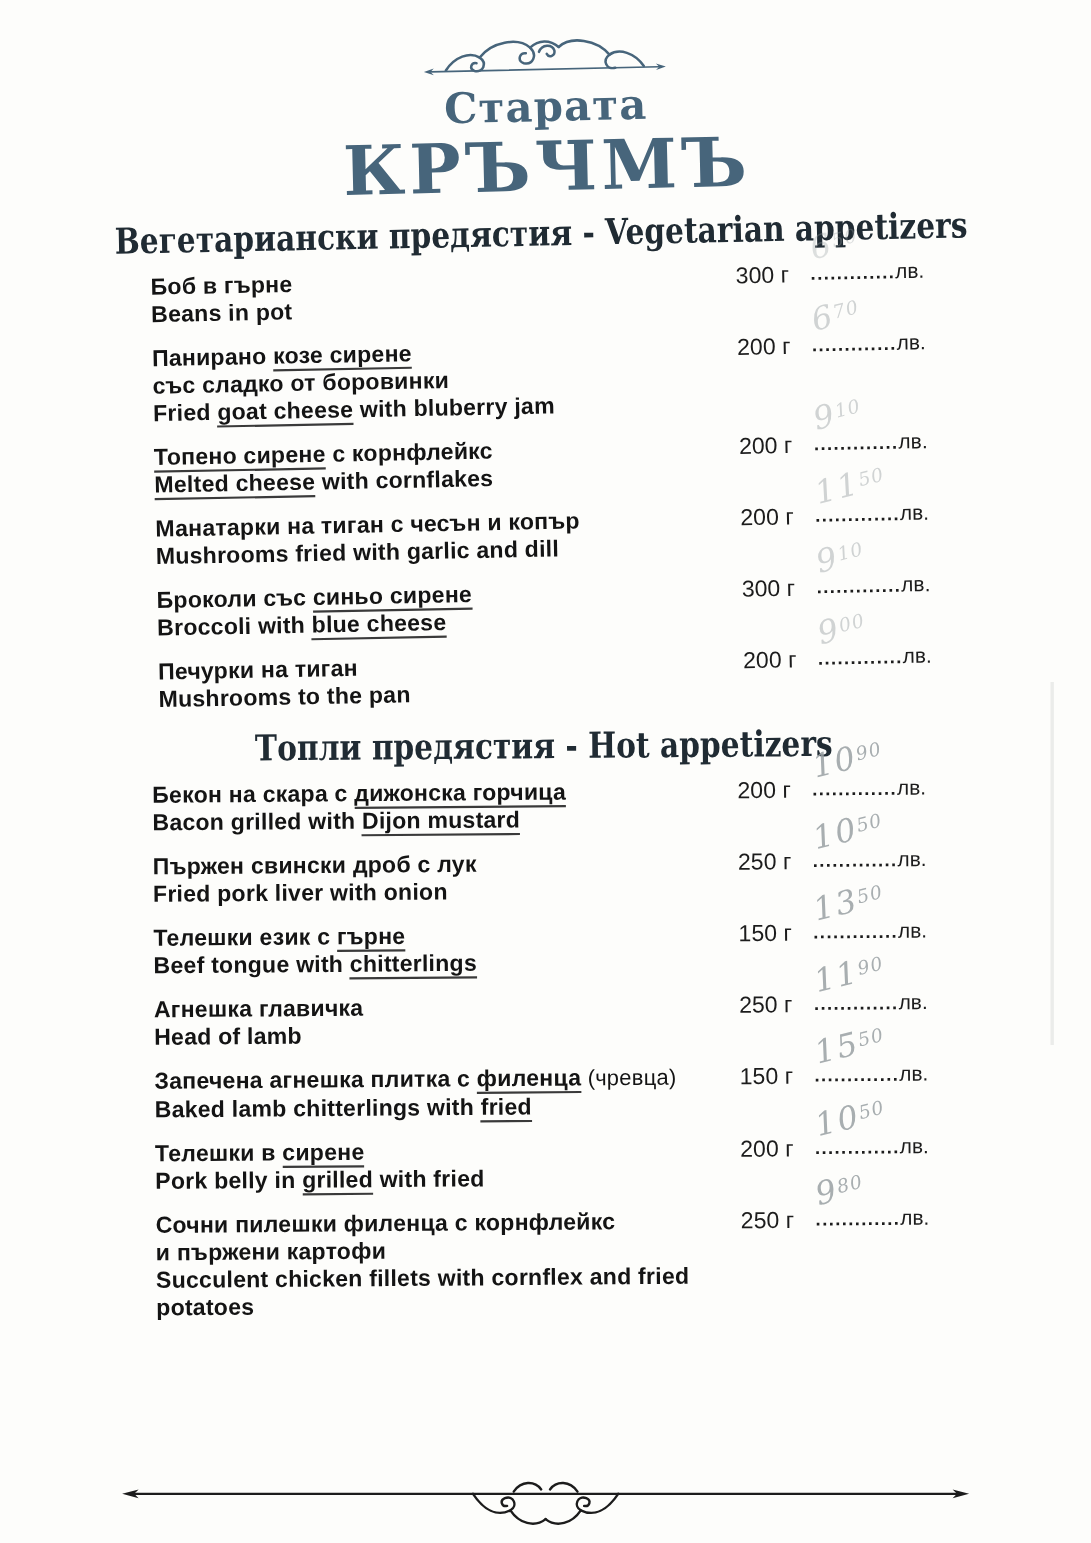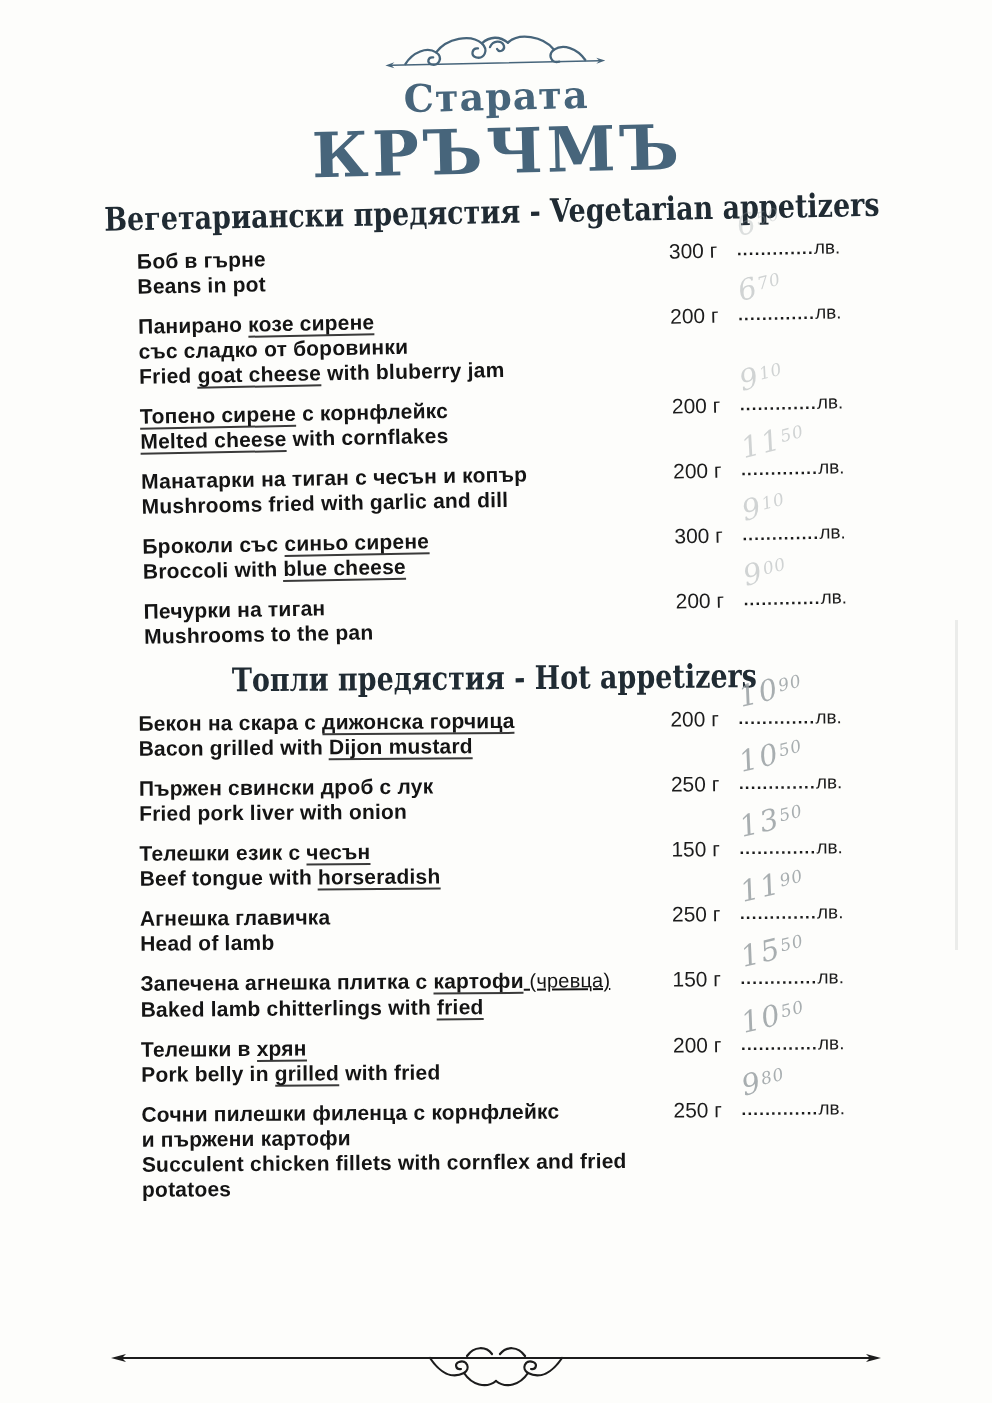--- a/index.html
+++ b/index.html
@@ -39,21 +39,21 @@
   .section-title > span{display:inline-block;transform:scale(.93,1.12);}
 
   
   .item{display:flex;align-items:flex-start;margin:0 0 15px 0;padding-left:140px;}
   .names{width:532px;flex:none;}
   .line{
     font-weight:700;font-size:21px;line-height:25px;color:#141414;
     letter-spacing:.2px;
   }
   .line .u{border-bottom:2.5px solid #3a3a3a;padding-bottom:0px;}
-  .line .light{font-weight:400;font-size:20px;text-decoration:underline;}
+  .line .light{font-weight:400;font-size:20px;}
   .meta{flex:none;display:flex;align-items:flex-start;padding-top:1px;}
   .weight{width:68px;flex:none;font-weight:400;font-size:21px;color:#1c1c1c;}
   .price{position:relative;display:inline-block;white-space:nowrap;}
   .dots{font-size:17px;letter-spacing:1.2px;color:#1c1c1c;font-weight:700;}
   .lv{font-size:19px;color:#1c1c1c;font-weight:400;}
   .hand{
     position:absolute;left:0px;top:-34px;
     font-family:"DejaVu Serif", serif;font-style:italic;
     color:#9aa1a4;opacity:.85;transform:rotate(-13deg);
     white-space:nowrap;pointer-events:none;
@@ -174,51 +174,51 @@
             <div class="line"><span>Пържен свински дроб с лук</span></div>
             <div class="line"><span>Fried pork liver with onion</span></div>
           </div>
           <div class="meta">
             <span class="weight">250 г</span>
             <span class="price"><span class="hand"><span class="hand-main">10</span><span class="hand-cents">50</span></span><span class="dots">.............</span><span class="lv">лв.</span></span>
           </div>
         </div>
         <div class="item">
           <div class="names">
-            <div class="line"><span>Телешки език с </span><span class="u ">чесън</span></div>
-            <div class="line"><span>Beef tongue with </span><span class="u ">horseradish</span></div>
+            <div class="line"><span>Телешки език с </span><span class="u ">гърне</span></div>
+            <div class="line"><span>Beef tongue with </span><span class="u ">chitterlings</span></div>
           </div>
           <div class="meta">
             <span class="weight">150 г</span>
             <span class="price"><span class="hand"><span class="hand-main">13</span><span class="hand-cents">50</span></span><span class="dots">.............</span><span class="lv">лв.</span></span>
           </div>
         </div>
         <div class="item">
           <div class="names">
             <div class="line"><span>Агнешка главичка</span></div>
             <div class="line"><span>Head of lamb</span></div>
           </div>
           <div class="meta">
             <span class="weight">250 г</span>
             <span class="price"><span class="hand"><span class="hand-main">11</span><span class="hand-cents">90</span></span><span class="dots">.............</span><span class="lv">лв.</span></span>
           </div>
         </div>
         <div class="item">
           <div class="names">
-            <div class="line"><span>Запечена агнешка плитка с </span><span class="u ">картофи</span><span class="light"> (чревца)</span></div>
+            <div class="line"><span>Запечена агнешка плитка с </span><span class="u ">филенца</span><span class="light"> (чревца)</span></div>
             <div class="line"><span>Baked lamb chitterlings with </span><span class="u ">fried</span></div>
           </div>
           <div class="meta">
             <span class="weight">150 г</span>
             <span class="price"><span class="hand"><span class="hand-main">15</span><span class="hand-cents">50</span></span><span class="dots">.............</span><span class="lv">лв.</span></span>
           </div>
         </div>
         <div class="item">
           <div class="names">
-            <div class="line"><span>Телешки в </span><span class="u ">хрян</span></div>
+            <div class="line"><span>Телешки в </span><span class="u ">сирене</span></div>
             <div class="line"><span>Pork belly in </span><span class="u ">grilled</span><span> with fried</span></div>
           </div>
           <div class="meta">
             <span class="weight">200 г</span>
             <span class="price"><span class="hand"><span class="hand-main">10</span><span class="hand-cents">50</span></span><span class="dots">.............</span><span class="lv">лв.</span></span>
           </div>
         </div>
         <div class="item">
           <div class="names">
             <div class="line"><span>Сочни пилешки филенца с корнфлейкс</span></div>

